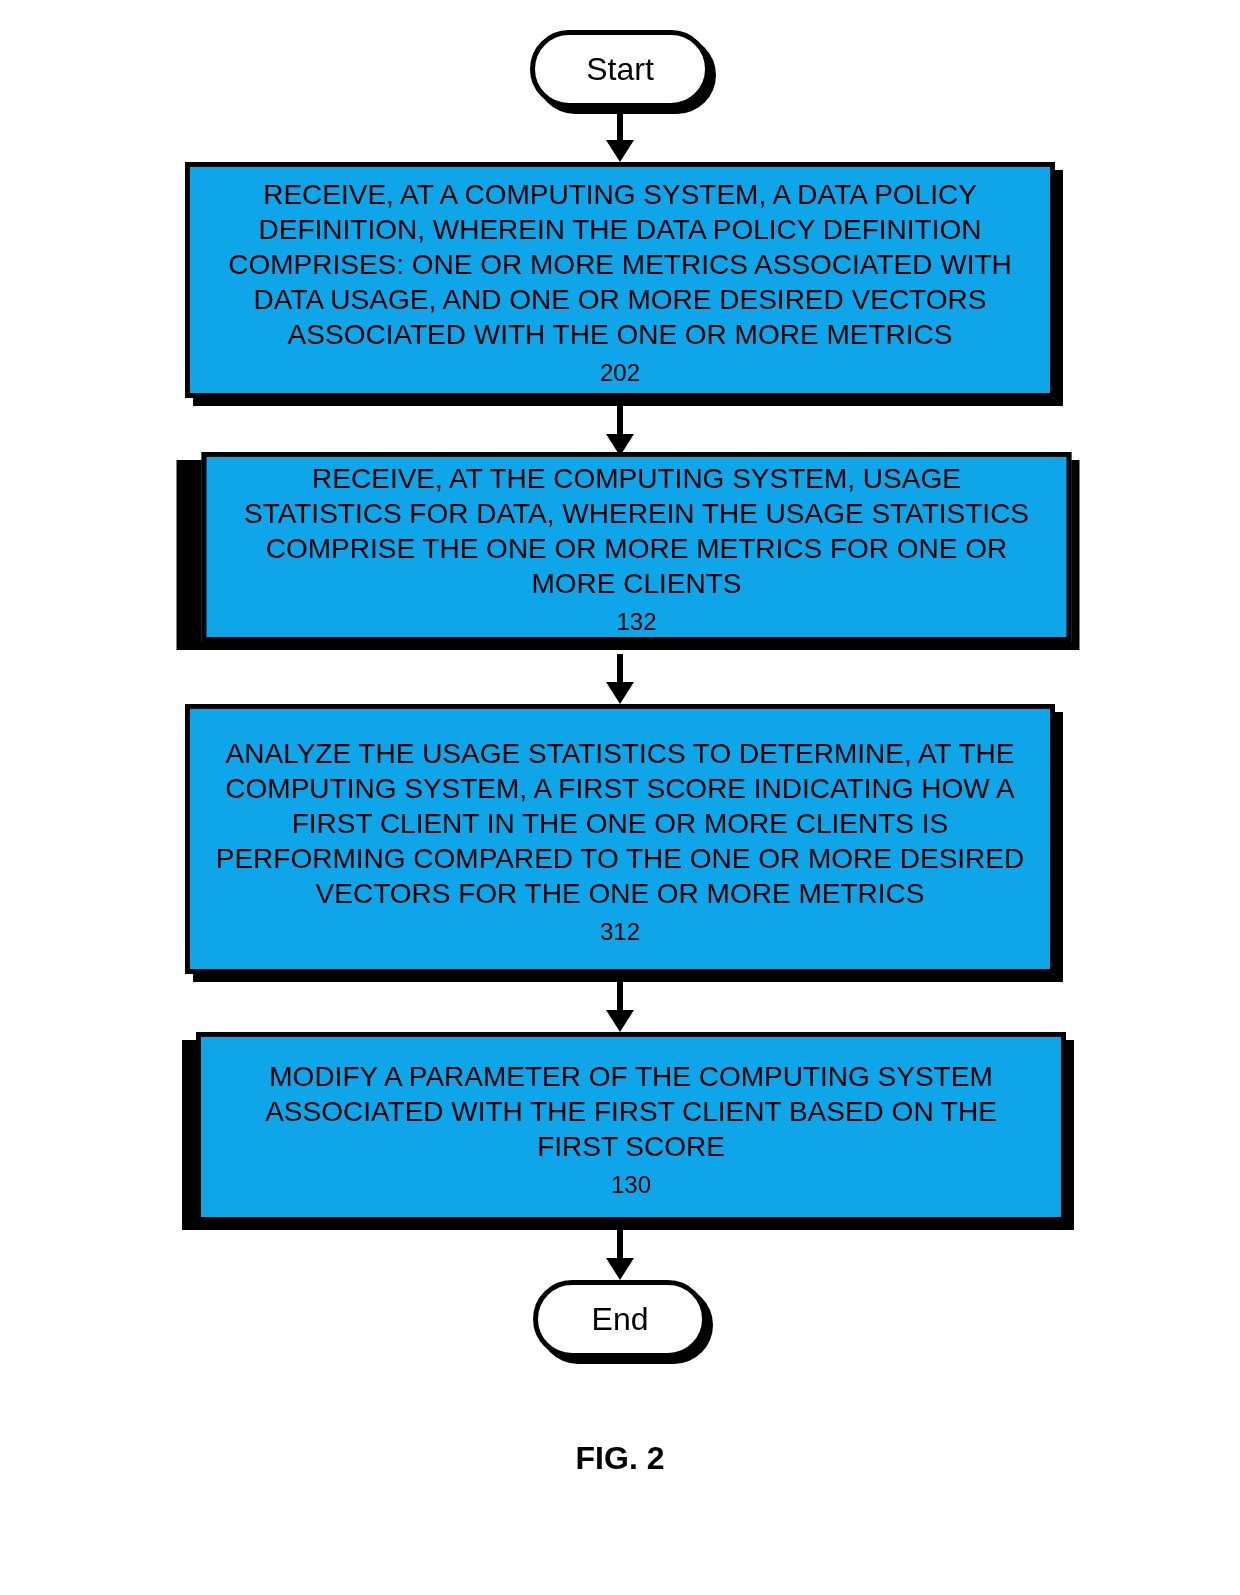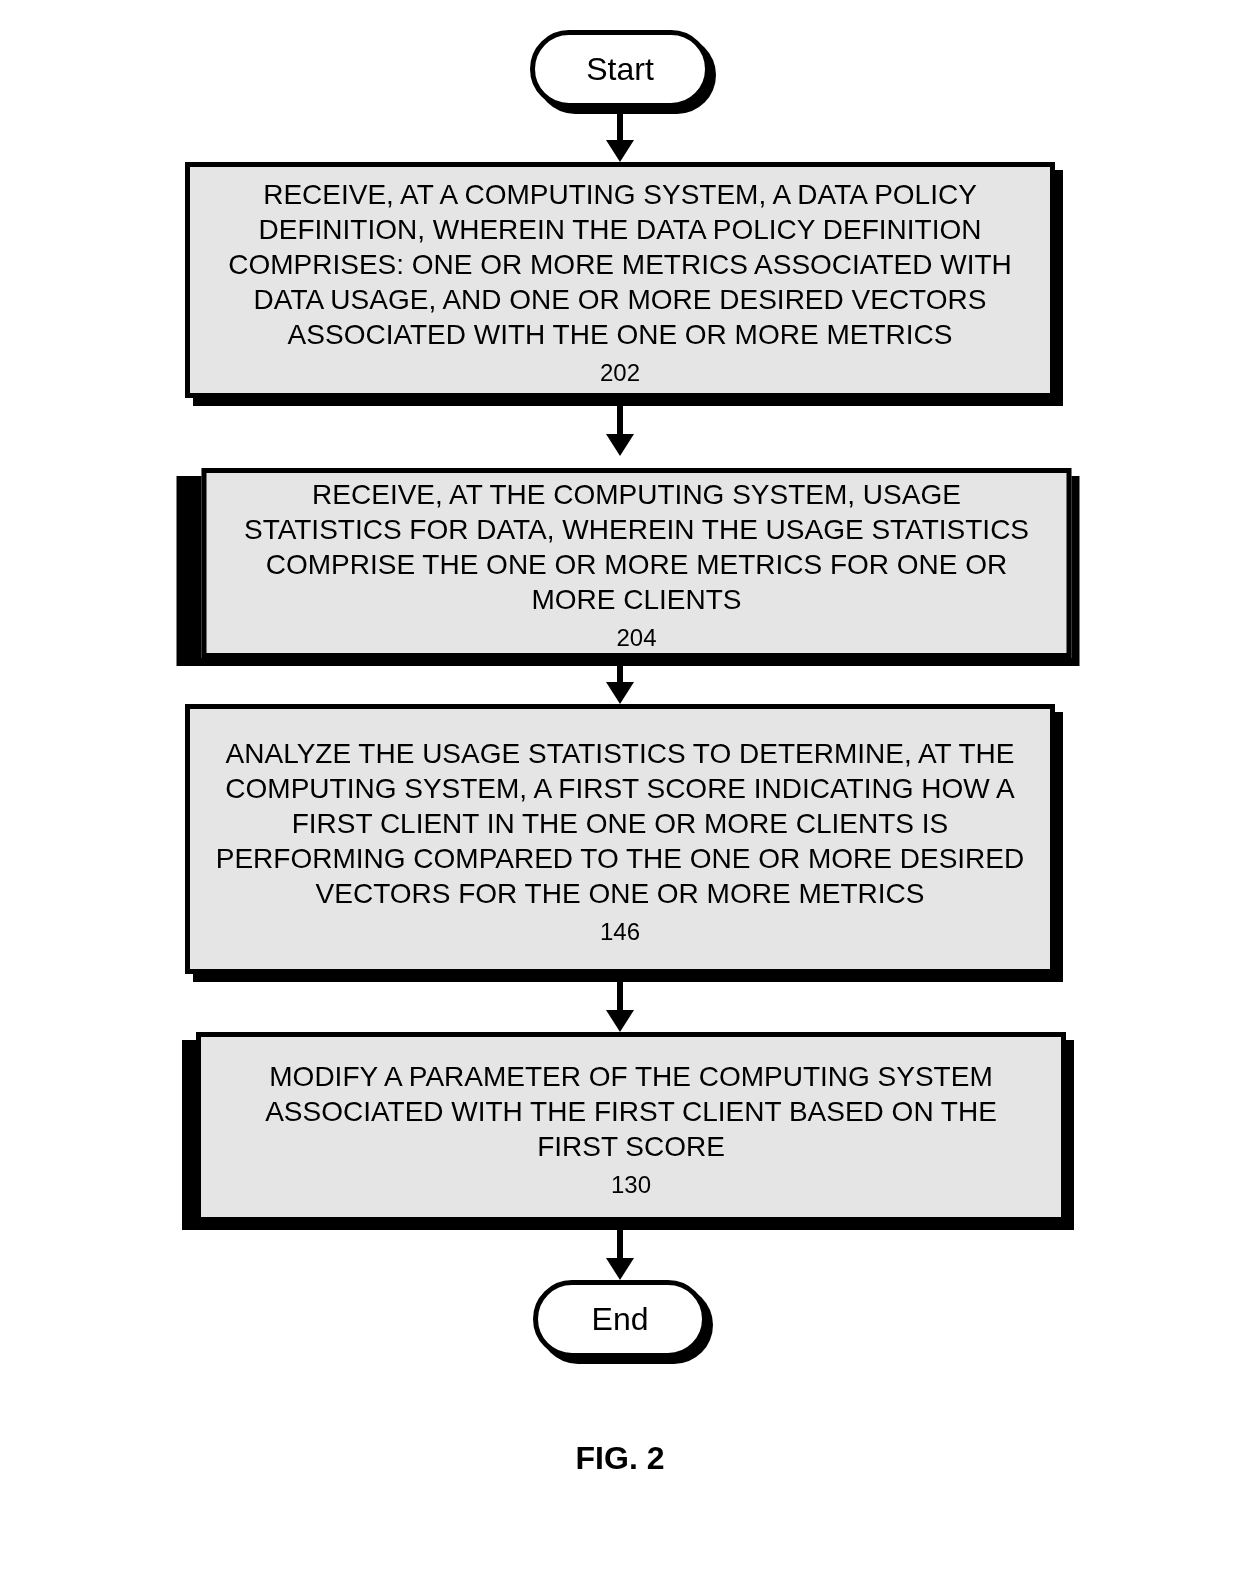--- a/index.html
+++ b/index.html
@@ -52,21 +52,21 @@
   .box-shadow {
     position: absolute;
     top: 8px;
     left: 8px;
     width: 100%;
     height: 100%;
     background: #000;
   }
   .box {
     position: relative;
-    background: #e5e5e5;
+    background: #0ea5e9;
     border: 5px solid #000;
     box-sizing: border-box;
     display: flex;
     flex-direction: column;
     align-items: center;
     justify-content: center;
     text-align: center;
     padding: 20px 24px 16px 24px;
     font-size: 28px;
     line-height: 1.25;
@@ -112,21 +112,21 @@
 
   #arrow1 { top: 112px; }
   #arrow1 .stem { height: 28px; }
 
   #box1 { top: 162px; }
   #box1 .box { height: 236px; }
 
   #arrow2 { top: 406px; }
   #arrow2 .stem { height: 28px; }
 
-  #box2 { top: 468px; padding-left: 33px; }
+  #box2 { top: 452px; padding-left: 33px; }
   #box2 .box { height: 190px; }
 
   #arrow3 { top: 654px; }
   #arrow3 .stem { height: 28px; }
 
   #box3 { top: 704px; }
   #box3 .box { height: 270px; }
 
   #arrow4 { top: 982px; }
   #arrow4 .stem { height: 28px; }
@@ -169,34 +169,34 @@
 
   <div id="arrow2" class="arrow">
     <div class="stem"></div>
     <div class="head"></div>
   </div>
 
   <div id="box2" class="box-wrap">
     <div class="box-shadow"></div>
     <div class="box">
       <div>RECEIVE, AT THE COMPUTING SYSTEM, USAGE STATISTICS FOR DATA, WHEREIN THE USAGE STATISTICS COMPRISE THE ONE OR MORE METRICS FOR ONE OR MORE CLIENTS</div>
-      <div class="ref">204</div>
+      <div class="ref">132</div>
     </div>
   </div>
 
   <div id="arrow3" class="arrow">
     <div class="stem"></div>
     <div class="head"></div>
   </div>
 
   <div id="box3" class="box-wrap">
     <div class="box-shadow"></div>
     <div class="box">
       <div>ANALYZE THE USAGE STATISTICS TO DETERMINE, AT THE COMPUTING SYSTEM, A FIRST SCORE INDICATING HOW A FIRST CLIENT IN THE ONE OR MORE CLIENTS IS PERFORMING COMPARED TO THE ONE OR MORE DESIRED VECTORS FOR THE ONE OR MORE METRICS</div>
-      <div class="ref">146</div>
+      <div class="ref">312</div>
     </div>
   </div>
 
   <div id="arrow4" class="arrow">
     <div class="stem"></div>
     <div class="head"></div>
   </div>
 
   <div id="box4" class="box-wrap">
     <div class="box-shadow"></div>

